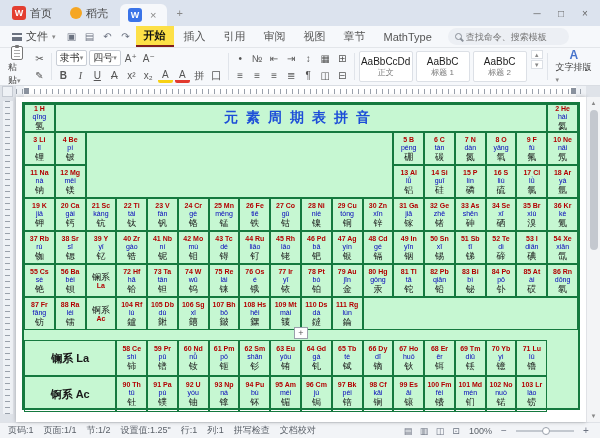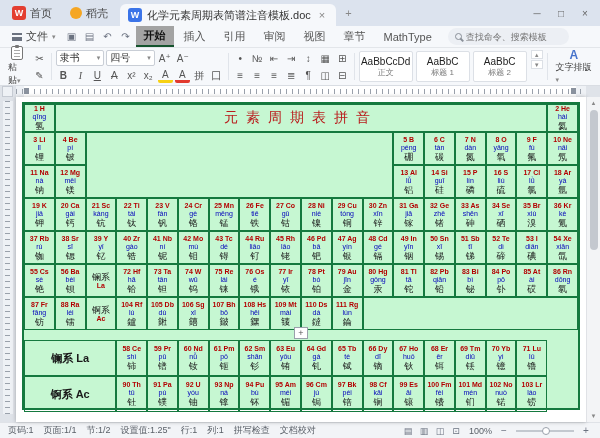--- a/index.html
+++ b/index.html
@@ -23,38 +23,38 @@
 .login-pill{display:flex;align-items:center;gap:4px;background:#ff8a2a;border-radius:10px;color:#fff;padding:2px 8px 2px 2px;font-size:10px;}
 .win-btn{width:18px;height:18px;display:flex;align-items:center;justify-content:center;color:#666;font-size:10px;}
 
 
 .menubar{height:22px;background:#f6f8fb;display:flex;align-items:center;padding:0 6px;gap:2px;border-bottom:1px solid #e3e6ea;}
 .file-menu{display:flex;align-items:center;gap:4px;padding:0 6px;font-size:11px;color:#444;}
 .hamb{display:inline-block;width:10px;height:8px;border-top:2px solid #6b7280;border-bottom:2px solid #6b7280;position:relative;}
 .hamb:after{content:"";position:absolute;top:2px;left:0;right:0;height:2px;background:#6b7280;}
 .qbtn{width:16px;height:16px;display:flex;align-items:center;justify-content:center;color:#6b7280;font-size:10px;}
 .mtab{padding:2px 8px;font-size:11px;color:#555;white-space:nowrap;}
-.mtab.active{color:#111;font-weight:bold;border-bottom:2px solid #14532d;background:#a3a3a3;}
+.mtab.active{color:#111;font-weight:bold;border-bottom:2px solid #7f1d1d;background:#fde047;}
 .searchbox{display:flex;align-items:center;gap:4px;background:#eceff4;border-radius:9px;height:17px;padding:0 7px;margin-left:6px;}
 .searchbox input{border:none;background:transparent;outline:none;font-size:9px;width:96px;color:#333;font-family:inherit;}
 .magnifier{width:7px;height:7px;border:1.5px solid #8a9099;border-radius:50%;position:relative;flex:none;}
 .magnifier:after{content:"";position:absolute;width:4px;height:1.5px;background:#8a9099;transform:rotate(45deg);right:-3px;bottom:-1px;}
 
 
 .toolbar{height:38px;background:#f6f8fb;border-bottom:1px solid #d9dde3;display:flex;align-items:stretch;padding:2px 4px;gap:4px;}
 .tb-group{display:flex;align-items:center;gap:2px;}
 .divider{width:1px;background:#e0e4ea;margin:3px 0;}
 .big-btn{display:flex;flex-direction:column;align-items:center;justify-content:center;gap:1px;padding:1px 4px;font-size:9px;color:#444;}
 .clipboard{width:12px;height:14px;border:1px solid #777;border-radius:2px;position:relative;background:#fff;}
 .clipboard:before{content:"";position:absolute;top:-2px;left:3px;width:4px;height:3px;background:#777;border-radius:1px;}
 .clipboard:after{content:"";position:absolute;top:3px;left:2px;right:2px;height:1px;background:#aaa;box-shadow:0 3px 0 #aaa,0 6px 0 #aaa;}
 .small-col{display:flex;flex-direction:column;justify-content:center;gap:2px;}
 .stack{display:flex;flex-direction:column;justify-content:center;gap:2px;}
 .row{display:flex;align-items:center;gap:2px;}
-.combo{border:1px solid #c9ced6;background:#fff;height:16px;display:flex;align-items:center;padding:0 3px;gap:17px;font-size:10px;color:#333;border-radius:2px;}
+.combo{border:1px solid #c9ced6;background:#fff;height:16px;display:flex;align-items:center;padding:0 3px;gap:0;font-size:10px;color:#333;border-radius:2px;}
 .caret{font-size:7px;color:#888;}
 .tbtn{height:15px;min-width:15px;padding:0 2px;display:flex;align-items:center;justify-content:center;color:#555;font-size:10px;border-radius:2px;}
 .fx-bold{font-weight:bold;}
 .fx-italic{font-style:italic;font-family:"Liberation Serif",serif;}
 .fx-underline{text-decoration:underline;}
 .fx-strikethrough{text-decoration:line-through;}
 .fx-highlight-color{border-bottom:3px solid #f7d114;height:14px;}
 .fx-font-color{border-bottom:3px solid #e23a2e;height:14px;}
 .style-gallery{display:flex;align-items:center;gap:3px;}
 .style-box{width:54px;height:31px;border:1px solid #dcе0e6;border:1px solid #dce0e6;background:#fff;display:flex;flex-direction:column;align-items:center;justify-content:center;border-radius:2px;}
@@ -79,21 +79,21 @@
 .v-ruler .band{position:absolute;left:3px;width:10px;top:4px;bottom:8px;background:#eef1f5;}
 .v-ruler .ticks{position:absolute;left:5px;width:5px;top:4px;bottom:8px;background:repeating-linear-gradient(to bottom,#9aa1ab 0 1px,transparent 1px 6px);}
 .page{position:absolute;left:16px;right:14px;top:0;bottom:0;background:#fff;box-shadow:0 0 4px rgba(0,0,0,.28);}
 .scroll{position:absolute;right:0;top:0;bottom:0;width:14px;background:#f3f4f6;border-left:1px solid #e0e2e6;display:flex;flex-direction:column;align-items:center;}
 .scroll .arr{height:12px;width:14px;display:flex;align-items:center;justify-content:center;font-size:6px;color:#888;}
 .scroll .thumb{width:8px;height:140px;background:#c4c8cf;border-radius:4px;}
 .scroll .track{flex:1;width:14px;display:flex;justify-content:center;padding-top:1px;}
 
 
 .ptable{position:absolute;left:6px;top:5px;right:6px;height:308px;display:grid;grid-template-columns:repeat(18,1fr);grid-template-rows:28px 33px 33px 33px 33px 33px 33px 10px 36px 36px;background:var(--ptbg);border:2px solid var(--ptbd);}
-.pt-title{border:1px solid var(--ptbd);display:flex;align-items:center;justify-content:center;font-size:14px;font-weight:normal;letter-spacing:8px;color:#b91c1c;}
+.pt-title{border:1px solid var(--ptbd);display:flex;align-items:center;justify-content:center;font-size:14px;font-weight:bold;letter-spacing:8px;color:#1d4ed8;}
 .el{border:1px solid var(--ptbd);display:flex;flex-direction:column;align-items:center;justify-content:center;overflow:hidden;}
 .el-num{font-size:7px;line-height:8px;color:var(--ptnum);font-weight:bold;white-space:nowrap;}
 .el-py{font-size:7px;line-height:8px;color:var(--ptpy);white-space:nowrap;}
 .el-zh{font-size:9px;line-height:10px;color:var(--ptzh);white-space:nowrap;}
 .pt-empty{border:1px solid var(--ptbd);}
 .slabel{flex-direction:row;gap:3px;font-size:11px;font-weight:bold;color:var(--ptzh);}
 .add-handle{position:absolute;left:50%;top:230px;margin-left:-7px;width:14px;height:12px;background:#fff;border:1px solid #9aa1ab;font-size:9px;line-height:10px;text-align:center;color:#555;z-index:2;}
 
 
 .statusbar{height:16px;background:#f2f4f7;border-top:1px solid #dfe2e7;display:flex;align-items:center;padding:0 8px;gap:10px;font-size:9px;color:#5a6068;}
@@ -111,21 +111,20 @@
   <div class="tb-item">
     <span class="wlogo red">W</span>
     <span>首页</span>
   </div>
   <div class="tb-item">
     <span class="docer-dot"></span>
     <span>稻壳</span>
   </div>
   <div class="doc-tab">
     <span class="wlogo blue">W</span>
-    <span class="title">化学元素周期表简谱注音模板.doc</span>
     <span class="tab-close">×</span>
   </div>
   <span class="tab-plus">+</span>
   <div class="tb-spacer"></div>
   <div class="win-btn">─</div>
   <div class="win-btn">□</div>
   <div class="win-btn">×</div>
 </div>
 
 <div class="menubar">

